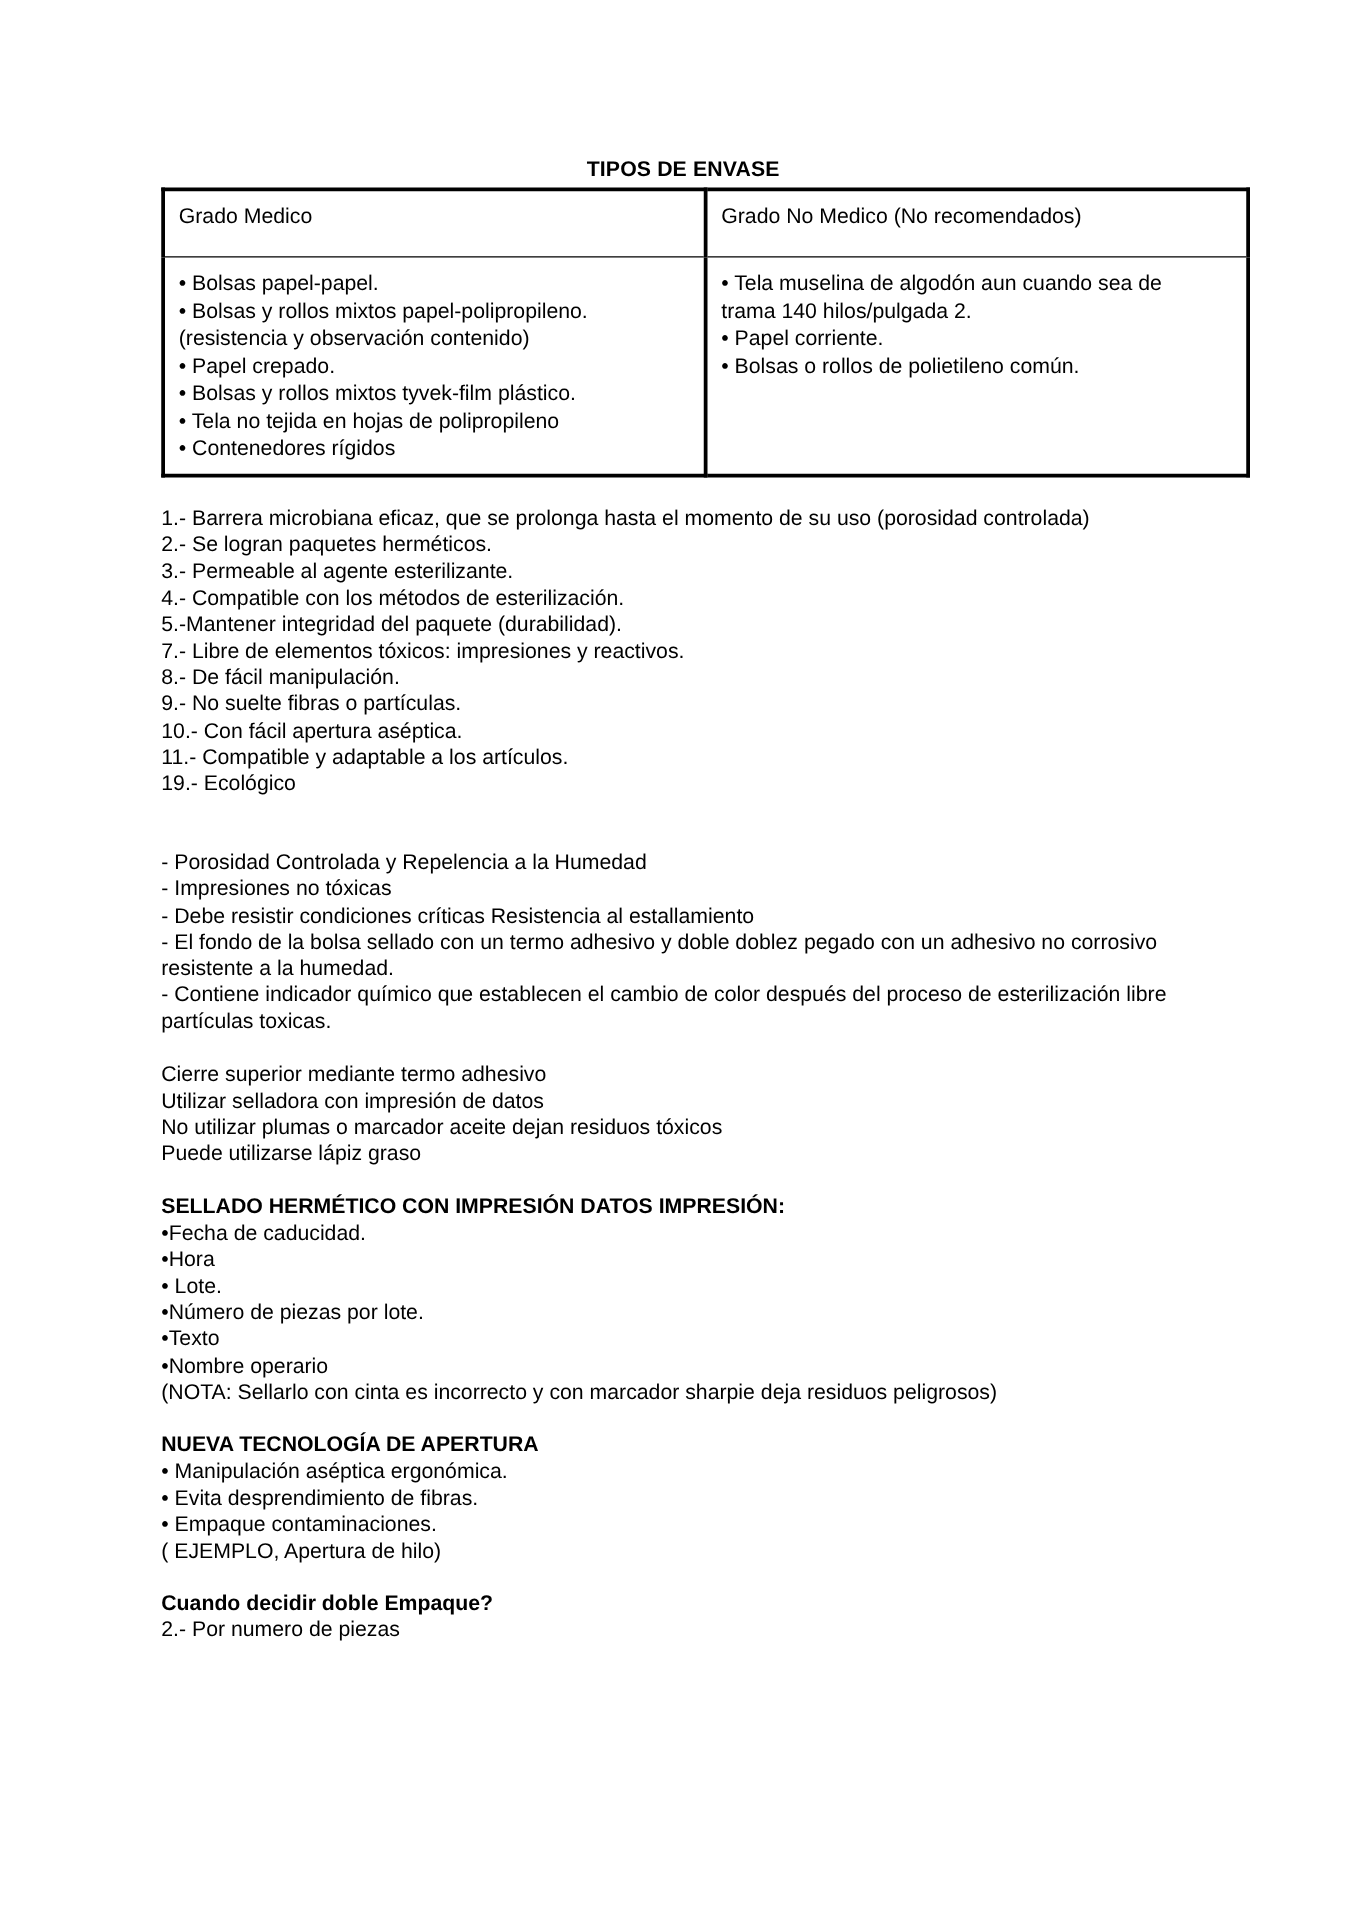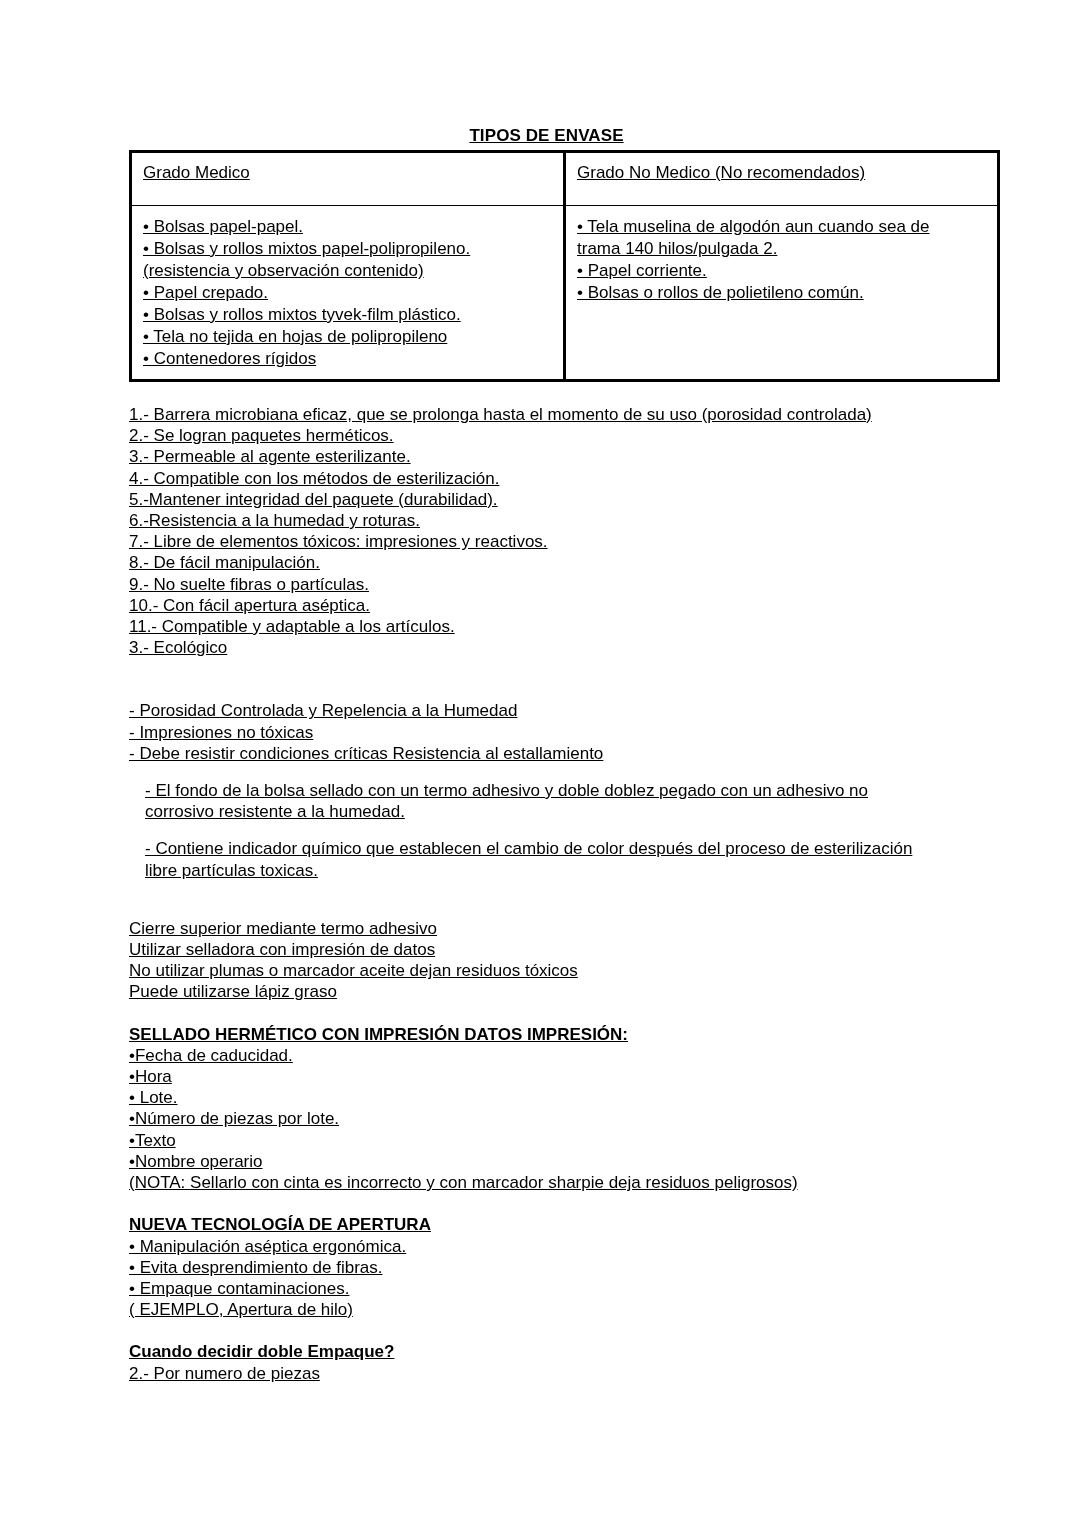--- a/index.html
+++ b/index.html
@@ -14,21 +14,20 @@
     font-family: "Liberation Sans", sans-serif;
     color: #000000;
     -webkit-font-smoothing: antialiased;
   }
   .page {
     position: relative;
     width: 1080px;
     height: 1525px;
     box-sizing: border-box;
     padding: 125px 116px 0 129px;
-    text-decoration: underline;
   }
 
   
   .table-title {
     text-align: center;
     font-size: 17px;
     font-weight: bold;
     line-height: 21px;
     margin: 0 0 4px 0;
     letter-spacing: 0.1px;
@@ -75,21 +74,21 @@
     line-height: 21.2px;
     margin: 0;
   }
   .line {
     margin: 0;
     font-size: 17px;
     line-height: 21.2px;
     white-space: pre-wrap;
   }
   .para {
-    margin: 16px;
+    margin: 0;
     font-size: 17px;
     line-height: 21.2px;
   }
   .gap-1 { height: 21px; }
   .gap-2 { height: 42px; }
 </style>
 </head>
 <body>
 
 <div class="page">
@@ -125,27 +124,26 @@
   </div>
 
   <div class="content">
 
     <div class="block">
       <div class="line">1.- Barrera microbiana eficaz, que se prolonga hasta el momento de su uso (porosidad controlada)</div>
       <div class="line">2.- Se logran paquetes herméticos.</div>
       <div class="line">3.- Permeable al agente esterilizante.</div>
       <div class="line">4.- Compatible con los métodos de esterilización.</div>
       <div class="line">5.-Mantener integridad del paquete (durabilidad).</div>
-      <div class="line">6.-Resistencia a la humedad y roturas.</div>
       <div class="line">7.- Libre de elementos tóxicos: impresiones y reactivos.</div>
       <div class="line">8.- De fácil manipulación.</div>
       <div class="line">9.- No suelte fibras o partículas.</div>
       <div class="line">10.- Con fácil apertura aséptica.</div>
       <div class="line">11.- Compatible y adaptable a los artículos.</div>
-      <div class="line">3.- Ecológico</div>
+      <div class="line">19.- Ecológico</div>
     </div>
 
     <div class="gap-2"></div>
 
     <div class="block">
       <div class="line">- Porosidad Controlada y Repelencia a la Humedad</div>
       <div class="line">- Impresiones no tóxicas</div>
       <div class="line">- Debe resistir condiciones críticas Resistencia al estallamiento</div>
       <div class="para">- El fondo de la bolsa sellado con un termo adhesivo y doble doblez pegado con un adhesivo no corrosivo resistente a la humedad.</div>
       <div class="para">- Contiene indicador químico que establecen el cambio de color después del proceso de esterilización libre partículas toxicas.</div>

